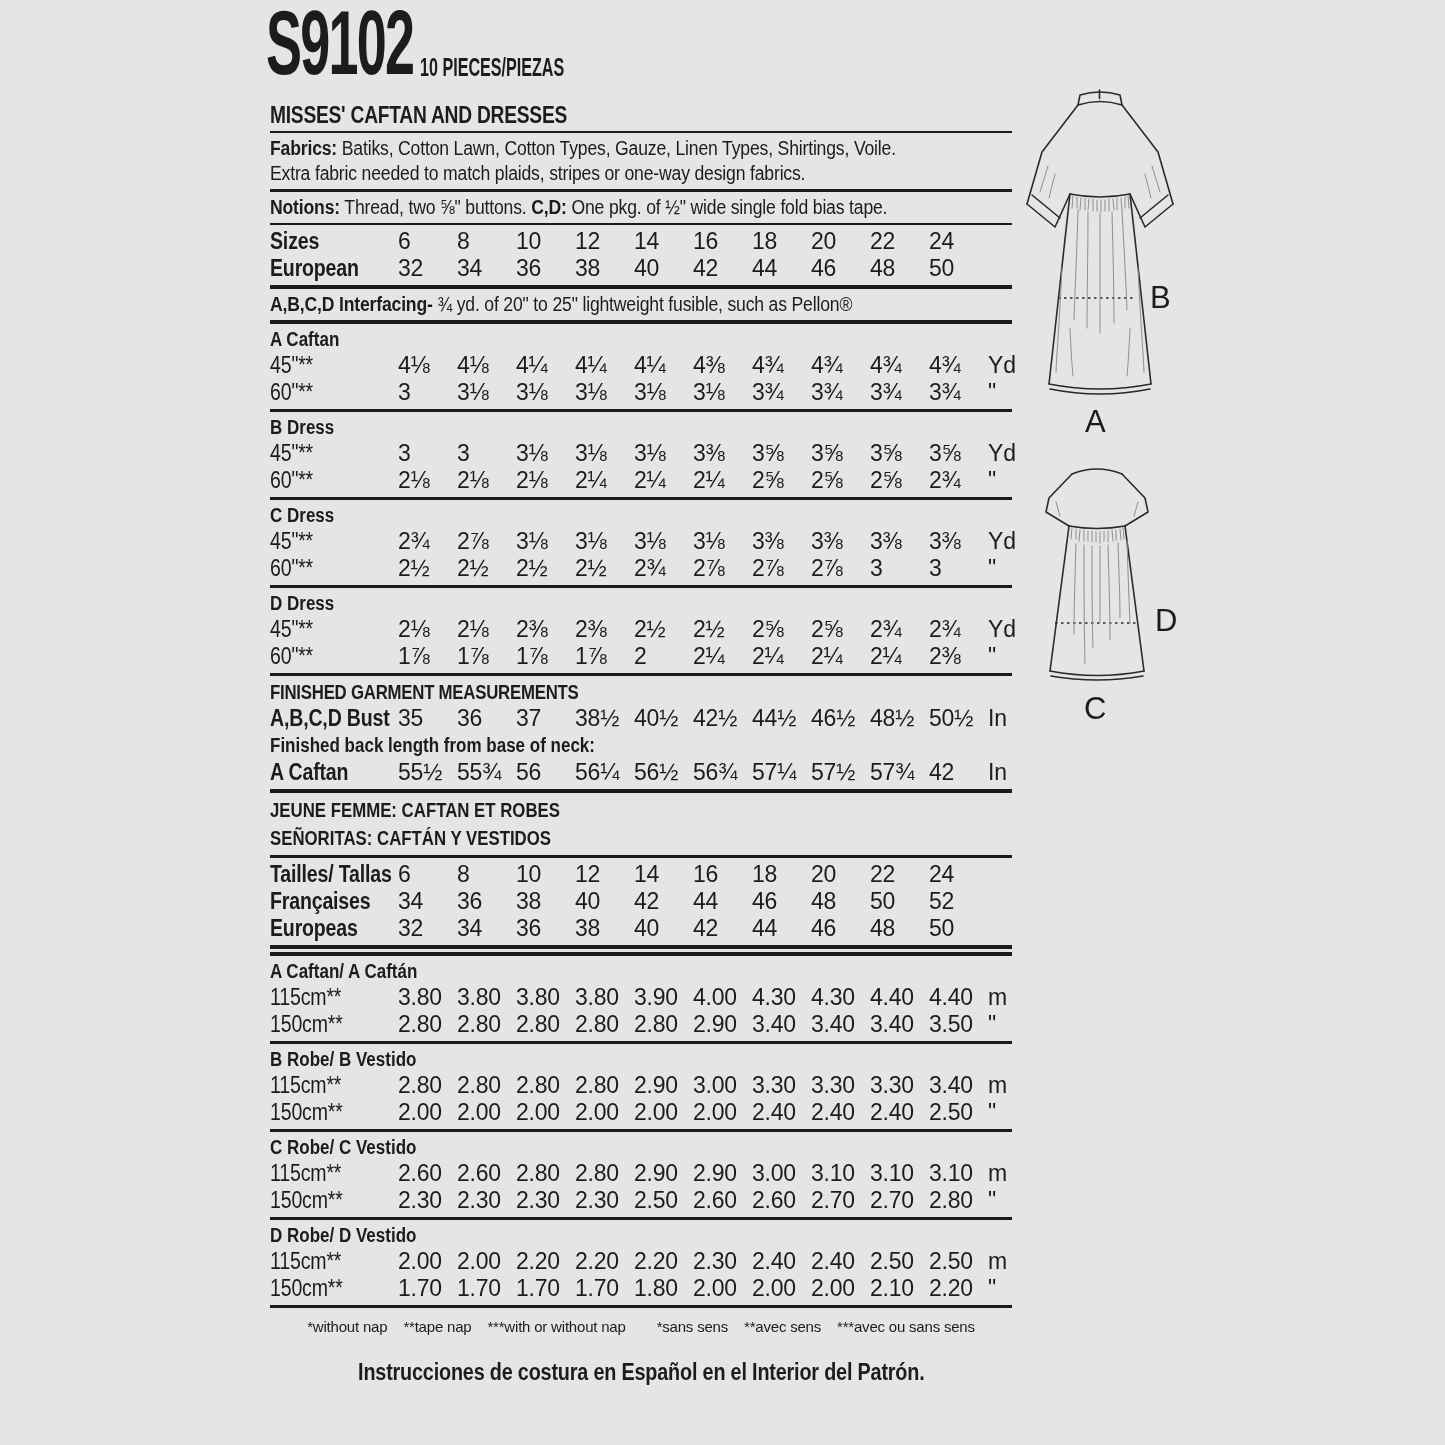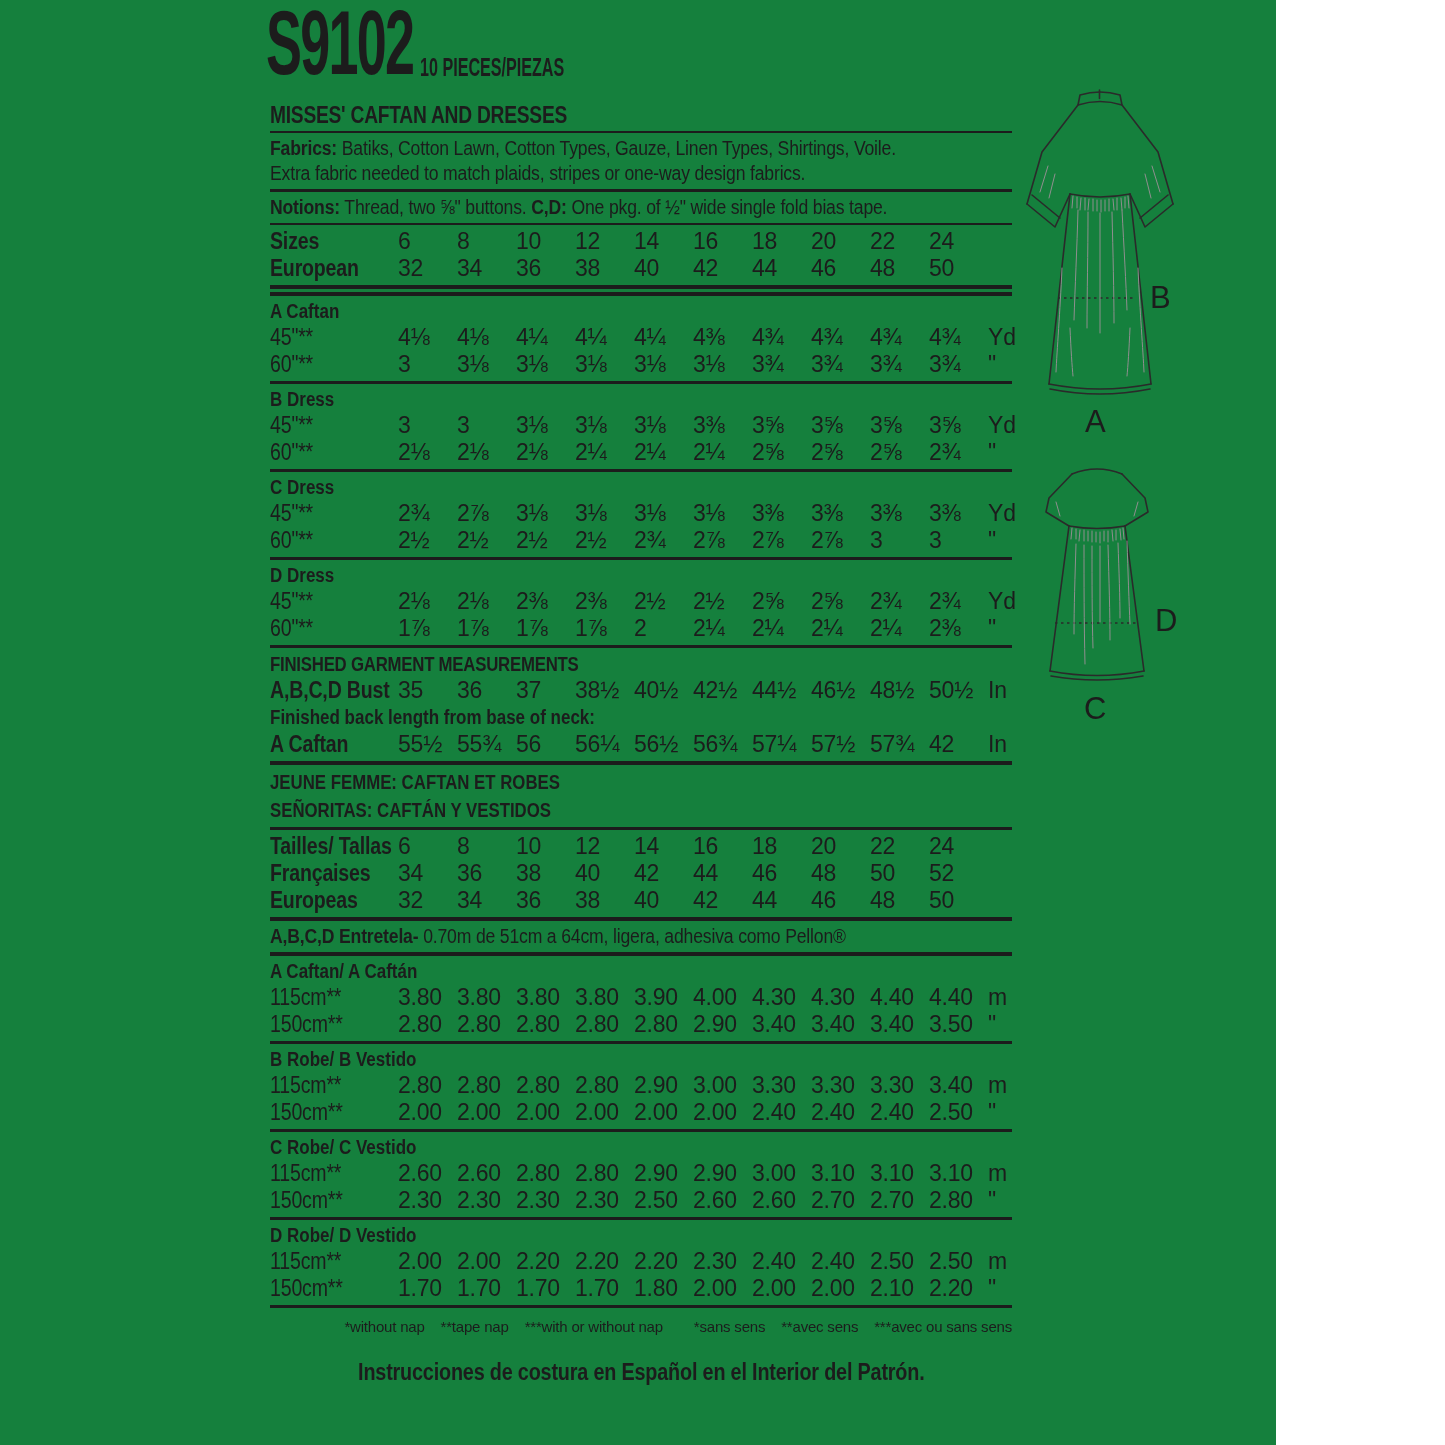--- a/index.html
+++ b/index.html
@@ -1,16 +1,16 @@
 <!DOCTYPE html>
 <html><head>
 <meta charset="utf-8">
 <style>
   html,body{margin:0;padding:0;background:#ffffff;}
-  .page{position:relative;width:1276px;height:1445px;background:#15803d;overflow:hidden;
+  .page{position:relative;width:1445px;height:1445px;background:#e5e5e5;overflow:hidden;
         font-family:"Liberation Sans",sans-serif;color:#1c1c1c;text-decoration:underline;}
   .content{position:absolute;left:270px;top:6px;width:742px;}
 
   
   .brand{position:relative;height:96px;}
   .pattern-number{position:absolute;left:-4px;top:-14px;font-size:90px;font-weight:700;
         letter-spacing:-3px;transform:scaleX(.60);transform-origin:left top;white-space:nowrap;}
   .pieces{position:absolute;left:150px;top:46px;font-size:26px;font-weight:600;
         transform:scaleX(.62);transform-origin:left top;white-space:nowrap;}
 
@@ -33,21 +33,21 @@
   .rlabel{transform:scaleX(.85);transform-origin:left center;white-space:nowrap;}
   .bold-labels .rlabel{font-weight:700;}
   .val,.unit{white-space:nowrap;}
   .sec-title{font-size:20px;font-weight:700;height:25px;line-height:25px;
         transform:scaleX(.85);transform-origin:left center;white-space:nowrap;}
   .note-line{font-size:20px;font-weight:700;height:27px;line-height:27px;
         transform:scaleX(.85);transform-origin:left center;white-space:nowrap;}
 
   
   .footnotes{margin-top:8px;font-size:15px;letter-spacing:-0.2px;}
-  .fline{display:flex;justify-content:flex-end;line-height:21px;gap:31px;}
+  .fline{display:flex;justify-content:center;line-height:21px;gap:31px;}
   .fgroup{display:flex;gap:16px;}
   .fgroup .fnote{white-space:nowrap;}
 
   .bottom-note{margin-top:22px;text-align:center;font-size:23px;font-weight:700;
         letter-spacing:-0.2px;}
   .bottom-note span{display:inline-block;transform:scaleX(.86);transform-origin:center;white-space:nowrap;}
 
   
   .diagram{position:absolute;}
   .dlabel{position:absolute;font-size:31px;font-weight:400;color:#1c1c1c;
@@ -103,20 +103,23 @@
           <span class="val">42</span>
           <span class="val">44</span>
           <span class="val">46</span>
           <span class="val">48</span>
           <span class="val">50</span>
           <span class="unit"></span>
         </div>
       </div>
     <div class="rule thick"></div>
 
+    <div class="para">
+      <span class="oneline"><span class="b">A,B,C,D Interfacing-</span><span> ¾ yd. of 20" to 25" lightweight fusible, such as Pellon®</span></span>
+    </div>
     <div class="rule thick"></div>
 
     <div>
       <div class="sec-title">A Caftan</div>
       <div>
           <div class="mrow">
             <span class="rlabel">45"**</span>
             <span class="val">4⅛</span>
             <span class="val">4⅛</span>
             <span class="val">4¼</span>
@@ -331,23 +334,20 @@
           <span class="val">42</span>
           <span class="val">44</span>
           <span class="val">46</span>
           <span class="val">48</span>
           <span class="val">50</span>
           <span class="unit"></span>
         </div>
       </div>
     <div class="rule thick"></div>
 
-    <div class="para">
-      <span class="oneline"><span class="b">A,B,C,D Entretela-</span><span> 0.70m de 51cm a 64cm, ligera, adhesiva como Pellon®</span></span>
-    </div>
     <div class="rule thick"></div>
 
     <div>
       <div class="sec-title">A Caftan/ A Caftán</div>
       <div>
           <div class="mrow">
             <span class="rlabel">115cm**</span>
             <span class="val">3.80</span>
             <span class="val">3.80</span>
             <span class="val">3.80</span>

